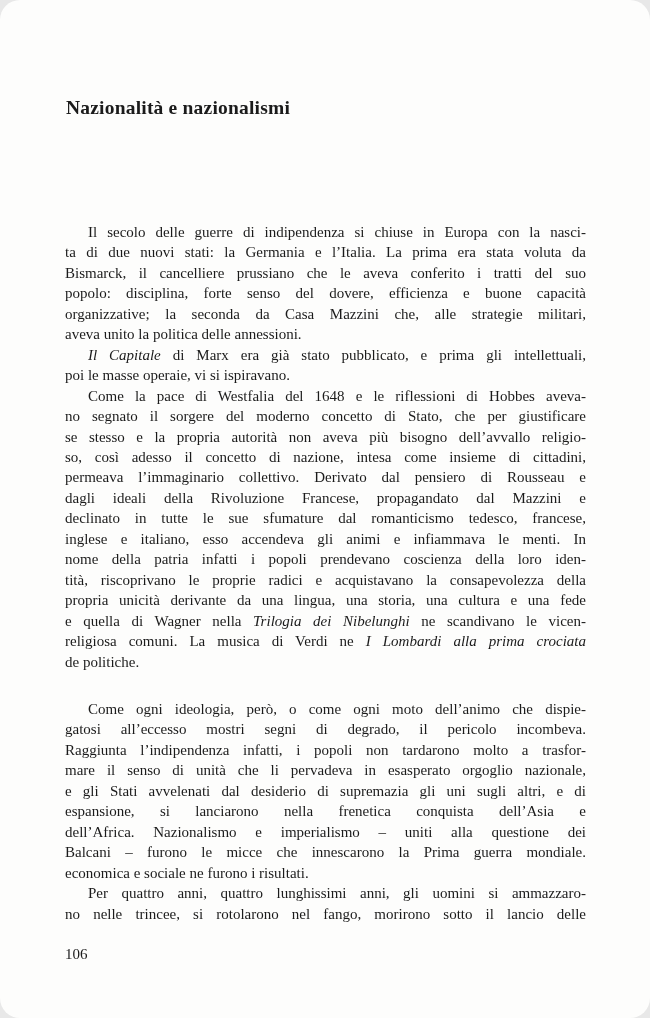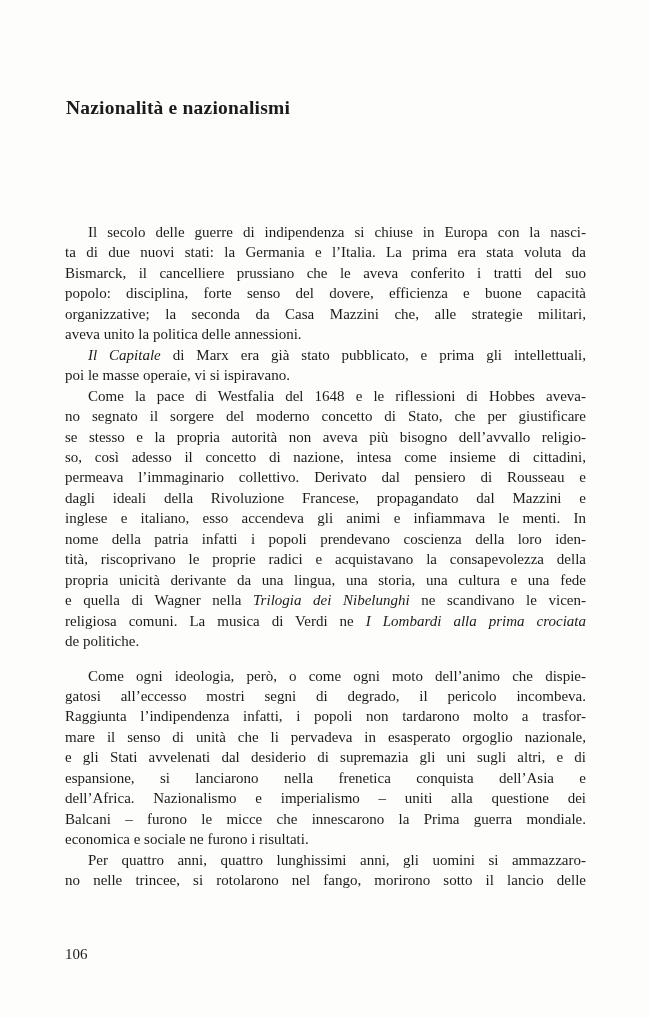--- a/index.html
+++ b/index.html
@@ -9,41 +9,42 @@
   }
   .sheet {
     position: relative;
     width: 650px;
     height: 1018px;
     margin: 0 auto;
     background: #fdfdfc;
     color: #1b1b1b;
     font-family: "Liberation Serif", "DejaVu Serif", serif;
     overflow: hidden;
+    border-radius: 20px;
   }
   .chapter-title {
     position: absolute;
     left: 66px;
     top: 84px;
     font-size: 19.5px;
     font-weight: bold;
     letter-spacing: 0.2px;
     line-height: 1.1;
     white-space: nowrap;
   }
   .page-body {
     position: absolute;
     left: 65px;
     top: 222px;
     width: 521px;
     font-size: 15px;
     line-height: 20.45px;
   }
   .para { margin: 0; }
-  .para.space-before { margin-top: 14px; }
+  .para.space-before { margin-top: 27px; }
   .line {
     text-align: justify;
     text-align-last: justify;
     overflow: hidden;
     white-space: normal;
   }
   .line.first { text-indent: 23px; }
   .line.para-last {
     text-align-last: left;
   }
@@ -75,20 +76,21 @@
         <div class="line first"><em>Il Capitale</em><span> di Marx era già stato pubblicato, e prima gli intellettuali,</span></div>
         <div class="line para-last"><span>poi le masse operaie, vi si ispiravano.</span></div>
       </div>
       <div class="para">
         <div class="line first"><span>Come la pace di Westfalia del 1648 e le riflessioni di Hobbes aveva-</span></div>
         <div class="line"><span>no segnato il sorgere del moderno concetto di Stato, che per giustificare</span></div>
         <div class="line"><span>se stesso e la propria autorità non aveva più bisogno dell’avvallo religio-</span></div>
         <div class="line"><span>so, così adesso il concetto di nazione, intesa come insieme di cittadini,</span></div>
         <div class="line"><span>permeava l’immaginario collettivo. Derivato dal pensiero di Rousseau e</span></div>
         <div class="line"><span>dagli ideali della Rivoluzione Francese, propagandato dal Mazzini e</span></div>
+        <div class="line"><span>declinato in tutte le sue sfumature dal romanticismo tedesco, francese,</span></div>
         <div class="line"><span>inglese e italiano, esso accendeva gli animi e infiammava le menti. In</span></div>
         <div class="line"><span>nome della patria infatti i popoli prendevano coscienza della loro iden-</span></div>
         <div class="line"><span>tità, riscoprivano le proprie radici e acquistavano la consapevolezza della</span></div>
         <div class="line"><span>propria unicità derivante da una lingua, una storia, una cultura e una fede</span></div>
         <div class="line"><span>e quella di Wagner nella </span><em>Trilogia dei Nibelunghi</em><span> ne scandivano le vicen-</span></div>
         <div class="line"><span>religiosa comuni. La musica di Verdi ne </span><em>I Lombardi alla prima crociata</em></div>
         <div class="line para-last"><span>de politiche.</span></div>
       </div>
       <div class="para space-before">
         <div class="line first"><span>Come ogni ideologia, però, o come ogni moto dell’animo che dispie-</span></div>

